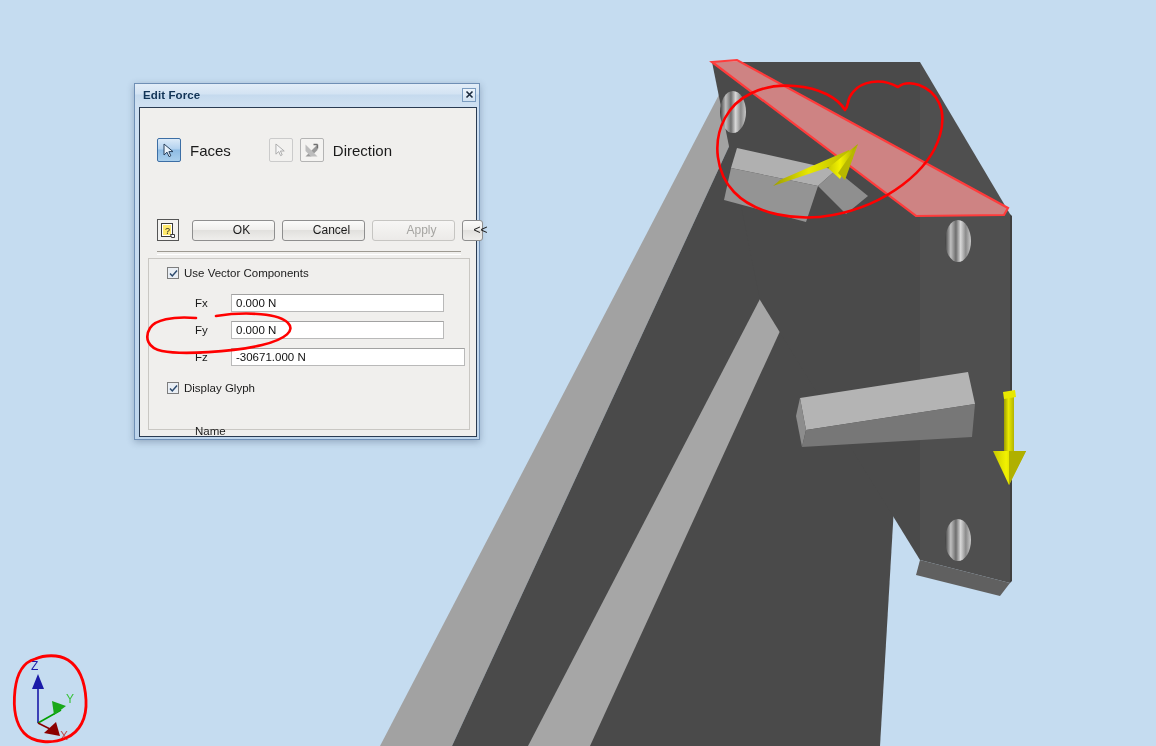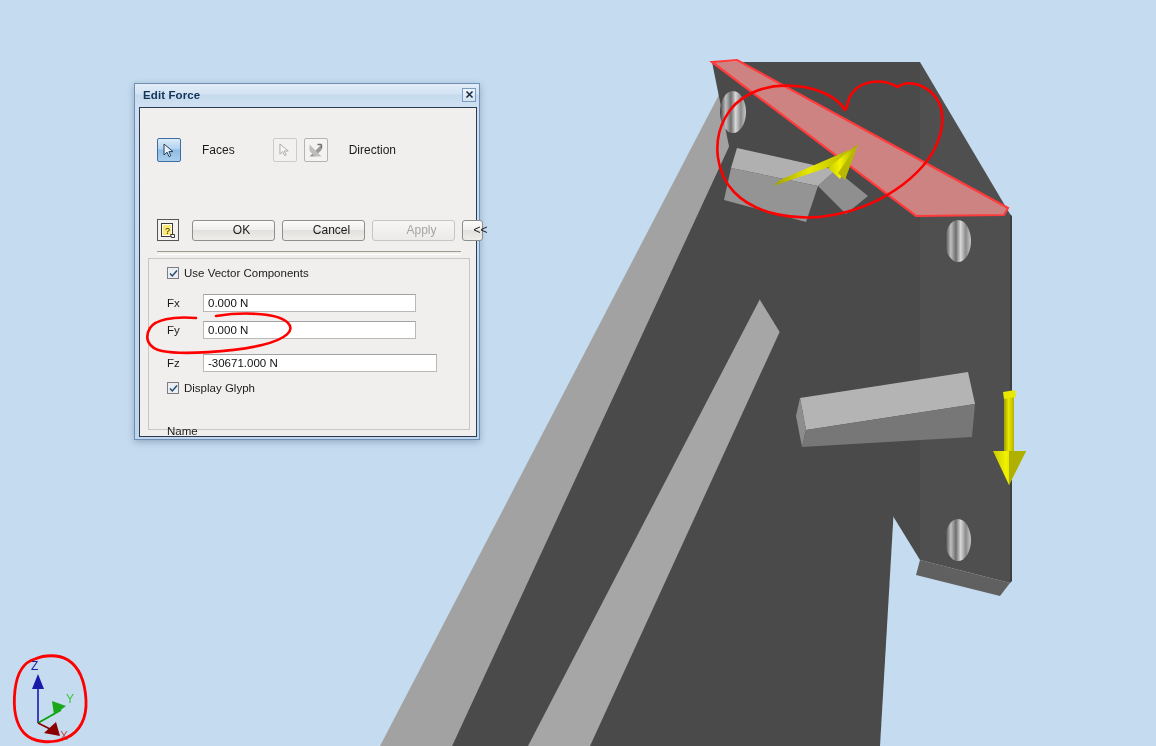--- a/index.html
+++ b/index.html
@@ -94,22 +94,22 @@
   .tool-btn.normal {
     border: 1px solid #b4b4b4;
     background: #f4f3f1;
     cursor: pointer;
   }
   .tool-btn.disabled {
     border: 1px solid #cbcbcb;
     background: #f2f1ef;
   }
   .sel-label {
-    font-size: 12px; color: #1b1b1b;
-    margin-left: 21px;
+    font-size: 15px; color: #1b1b1b;
+    margin-left: 9px;
     white-space: nowrap;
   }
 
   .mag-row {
     position: absolute; left: 17px; top: 82px;
     display: flex; align-items: center;
     width: 304px;
   }
   .fld-label { font-size: 11.5px; color: #1b1b1b; }
 
@@ -178,21 +178,21 @@
   .chkbox {
     width: 12px; height: 12px;
     border: 1px solid #7d7d7d;
     background: #e9eef4;
     display:flex; align-items:center; justify-content:center;
     box-sizing: border-box;
     cursor: pointer;
   }
   .chk-label { font-size: 11.5px; color: #1b1b1b; margin-left: 5px; }
 
-  .vec-row { position: absolute; display: flex; align-items: center; }
+  .vec-row { position: absolute; display: flex; align-items: center; margin-left: 28px; }
 
   .swatch {
     width: 22px; height: 20px;
     border: 1px solid #6b6b6b;
     background: #ffef00;
     box-sizing: border-box;
     cursor: pointer;
   }
 
   
@@ -379,21 +379,21 @@
         <div class="vec-row" style="left:18px; top:35px;">
           <div class="fld-label" style="width:36px">Fx</div>
           <div class="textfield" style="width:213px">0.000 N</div>
         </div>
 
         <div class="vec-row" style="left:18px; top:62px;">
           <div class="fld-label" style="width:36px">Fy</div>
           <div class="textfield" style="width:213px">0.000 N</div>
         </div>
 
-        <div class="vec-row" style="left:18px; top:95px;">
+        <div class="vec-row" style="left:18px; top:89px;">
           <div class="fld-label" style="width:36px">Fz</div>
           <div class="textfield" style="width:234px">-30671.000 N</div>
         </div>
 
         <div class="chk-row" style="left:18px; top:123px;">
           <div class="chkbox">
             <svg width="9" height="9" viewBox="0 0 9 9">
               <path d="M1,4.5 L3.3,7 L8,1.6" stroke="#2c4a6e" stroke-width="1.5" fill="none"></path>
             </svg>
           </div>

